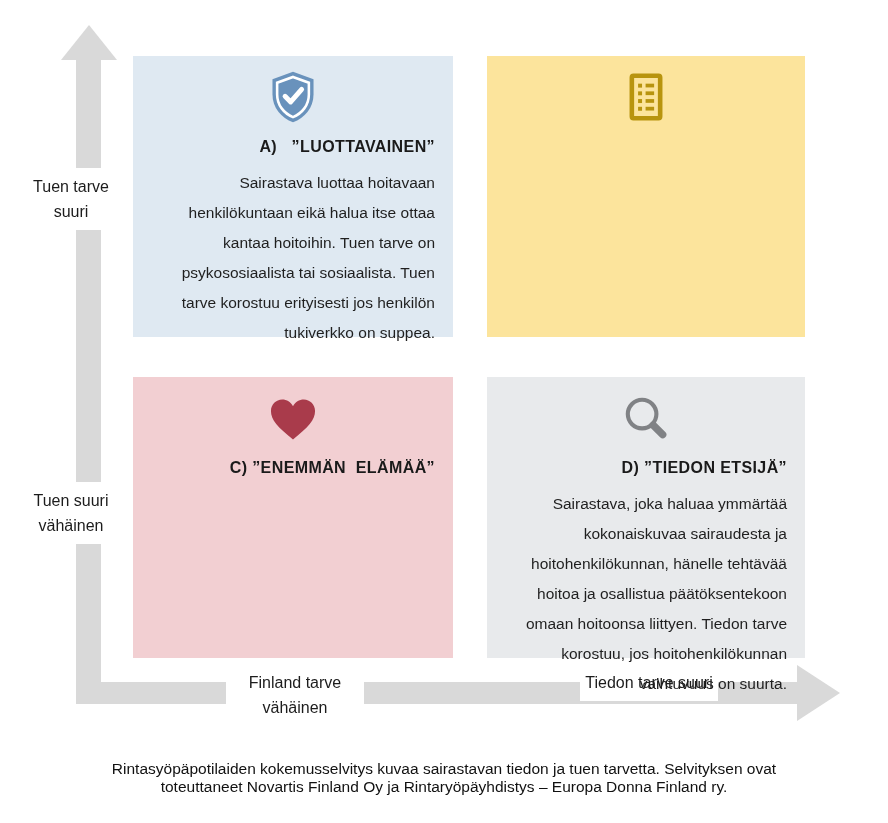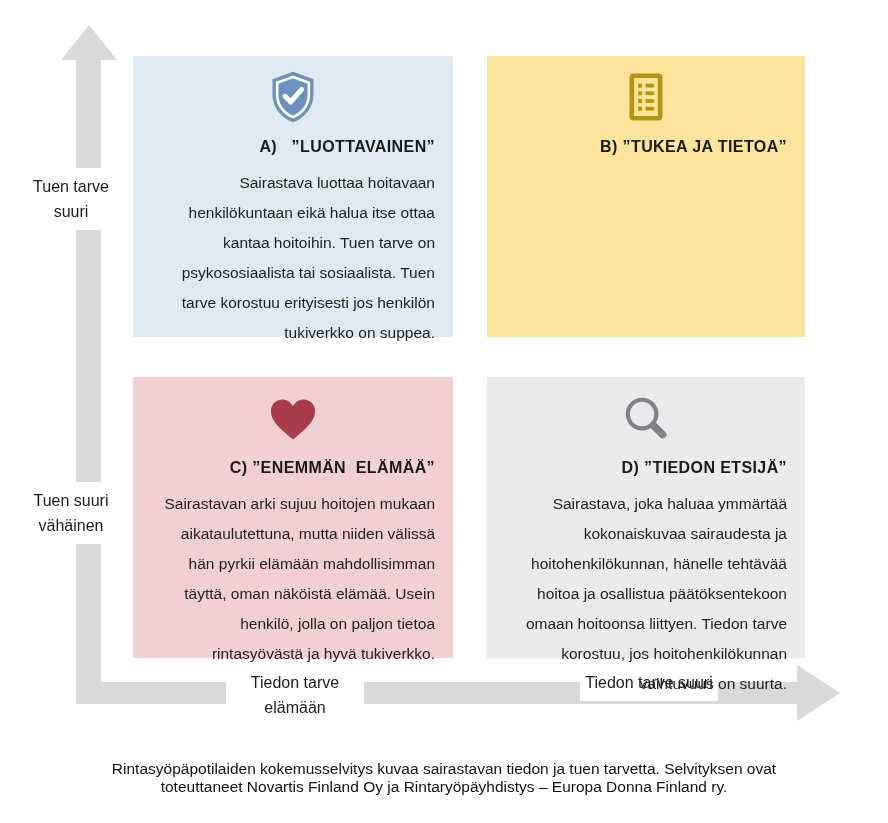--- a/index.html
+++ b/index.html
@@ -43,21 +43,21 @@
 
 <div class="stage">
 
   <div class="v-shaft"></div>
   <div class="v-head"></div>
   <div class="h-shaft"></div>
   <div class="h-head"></div>
 
   <div class="axis-label" id="lbl-tuen-suuri">Tuen tarve suuri</div>
   <div class="axis-label" id="lbl-tuen-vahainen">Tuen suuri vähäinen</div>
-  <div class="axis-label" id="lbl-tiedon-vahainen">Tiedon tarve elämään</div>
+  <div class="axis-label" id="lbl-tiedon-vahainen">Finland tarve vähäinen</div>
   <div class="axis-label" id="lbl-tiedon-suuri">Tiedon tarve suuri</div>
 
   <div class="quadrant" id="qa">
     <div class="q-icon">
       <svg width="56" height="56" viewBox="0 0 24 24">
         <path d="M12 1.2 L20.8 4.4 V10.8 C20.8 16.6 17 21 12 22.8 C7 21 3.2 16.6 3.2 10.8 V4.4 Z" fill="#6992bc"></path>
         <path d="M12 3.4 L18.8 5.9 V10.9 C18.8 15.5 15.9 19 12 20.6 C8.1 19 5.2 15.5 5.2 10.9 V5.9 Z" fill="none" stroke="#ffffff" stroke-width="1.1"></path>
         <path d="M8.6 11.7 L11 14.1 L15.7 8.7" fill="none" stroke="#ffffff" stroke-width="2.1" stroke-linecap="round" stroke-linejoin="round"></path>
       </svg>
     </div>
@@ -72,31 +72,29 @@
         <rect x="7.2" y="5.6" width="1.9" height="1.9" fill="#b8940e"></rect>
         <line x1="10.8" y1="6.5" x2="14.9" y2="6.5" stroke="#b8940e" stroke-width="1.8"></line>
         <rect x="7.2" y="9.3" width="1.9" height="1.9" fill="#b8940e"></rect>
         <line x1="10.8" y1="10.2" x2="14.9" y2="10.2" stroke="#b8940e" stroke-width="1.8"></line>
         <rect x="7.2" y="13.0" width="1.9" height="1.9" fill="#b8940e"></rect>
         <line x1="10.8" y1="13.9" x2="14.9" y2="13.9" stroke="#b8940e" stroke-width="1.8"></line>
         <rect x="7.2" y="16.7" width="1.9" height="1.9" fill="#b8940e"></rect>
         <line x1="10.8" y1="17.6" x2="14.9" y2="17.6" stroke="#b8940e" stroke-width="1.8"></line>
       </svg>
     </div>
-    <span class="q-title">B) ”TUKEA JA TIETOA”</span>
   </div>
 
   <div class="quadrant" id="qc">
     <div class="q-icon">
       <svg width="54" height="50" viewBox="0 0 24 22">
         <path d="M12 20.5 C5.2 15.2 2.2 11.8 2.2 7.9 C2.2 5 4.5 2.8 7.2 2.8 C9.2 2.8 11.1 4 12 5.8 C12.9 4 14.8 2.8 16.8 2.8 C19.5 2.8 21.8 5 21.8 7.9 C21.8 11.8 18.8 15.2 12 20.5 Z" fill="#a93b4b"></path>
       </svg>
     </div>
     <span class="q-title">C) ”ENEMMÄN  ELÄMÄÄ”</span>
-    <p class="q-body">Sairastavan arki sujuu hoitojen mukaan aikataulutettuna, mutta niiden välissä hän pyrkii elämään mahdollisimman täyttä, oman näköistä elämää. Usein henkilö, jolla on paljon tietoa rintasyövästä ja hyvä tukiverkko.</p>
   </div>
 
   <div class="quadrant" id="qd">
     <div class="q-icon">
       <svg width="52" height="52" viewBox="0 0 24 24">
         <circle cx="10.2" cy="10.2" r="6.6" fill="none" stroke="#808285" stroke-width="1.9"></circle>
         <line x1="15.3" y1="15.3" x2="19.7" y2="19.7" stroke="#808285" stroke-width="3.4" stroke-linecap="round"></line>
       </svg>
     </div>
     <span class="q-title">D) ”TIEDON ETSIJÄ”</span>

